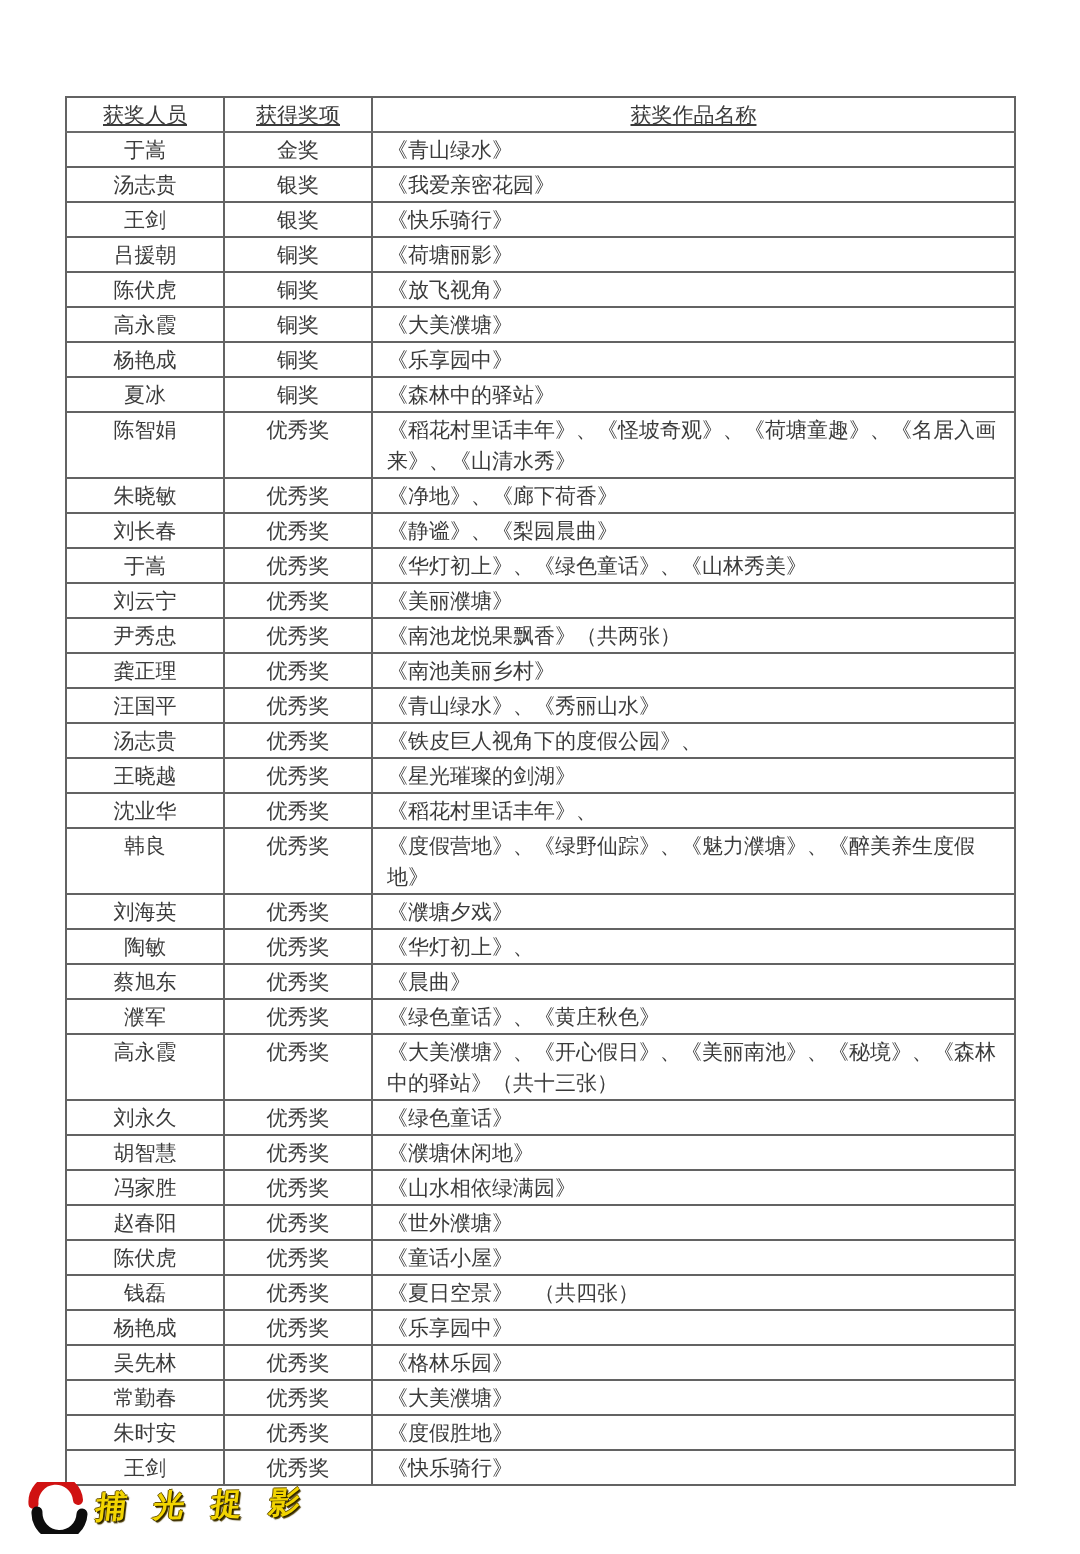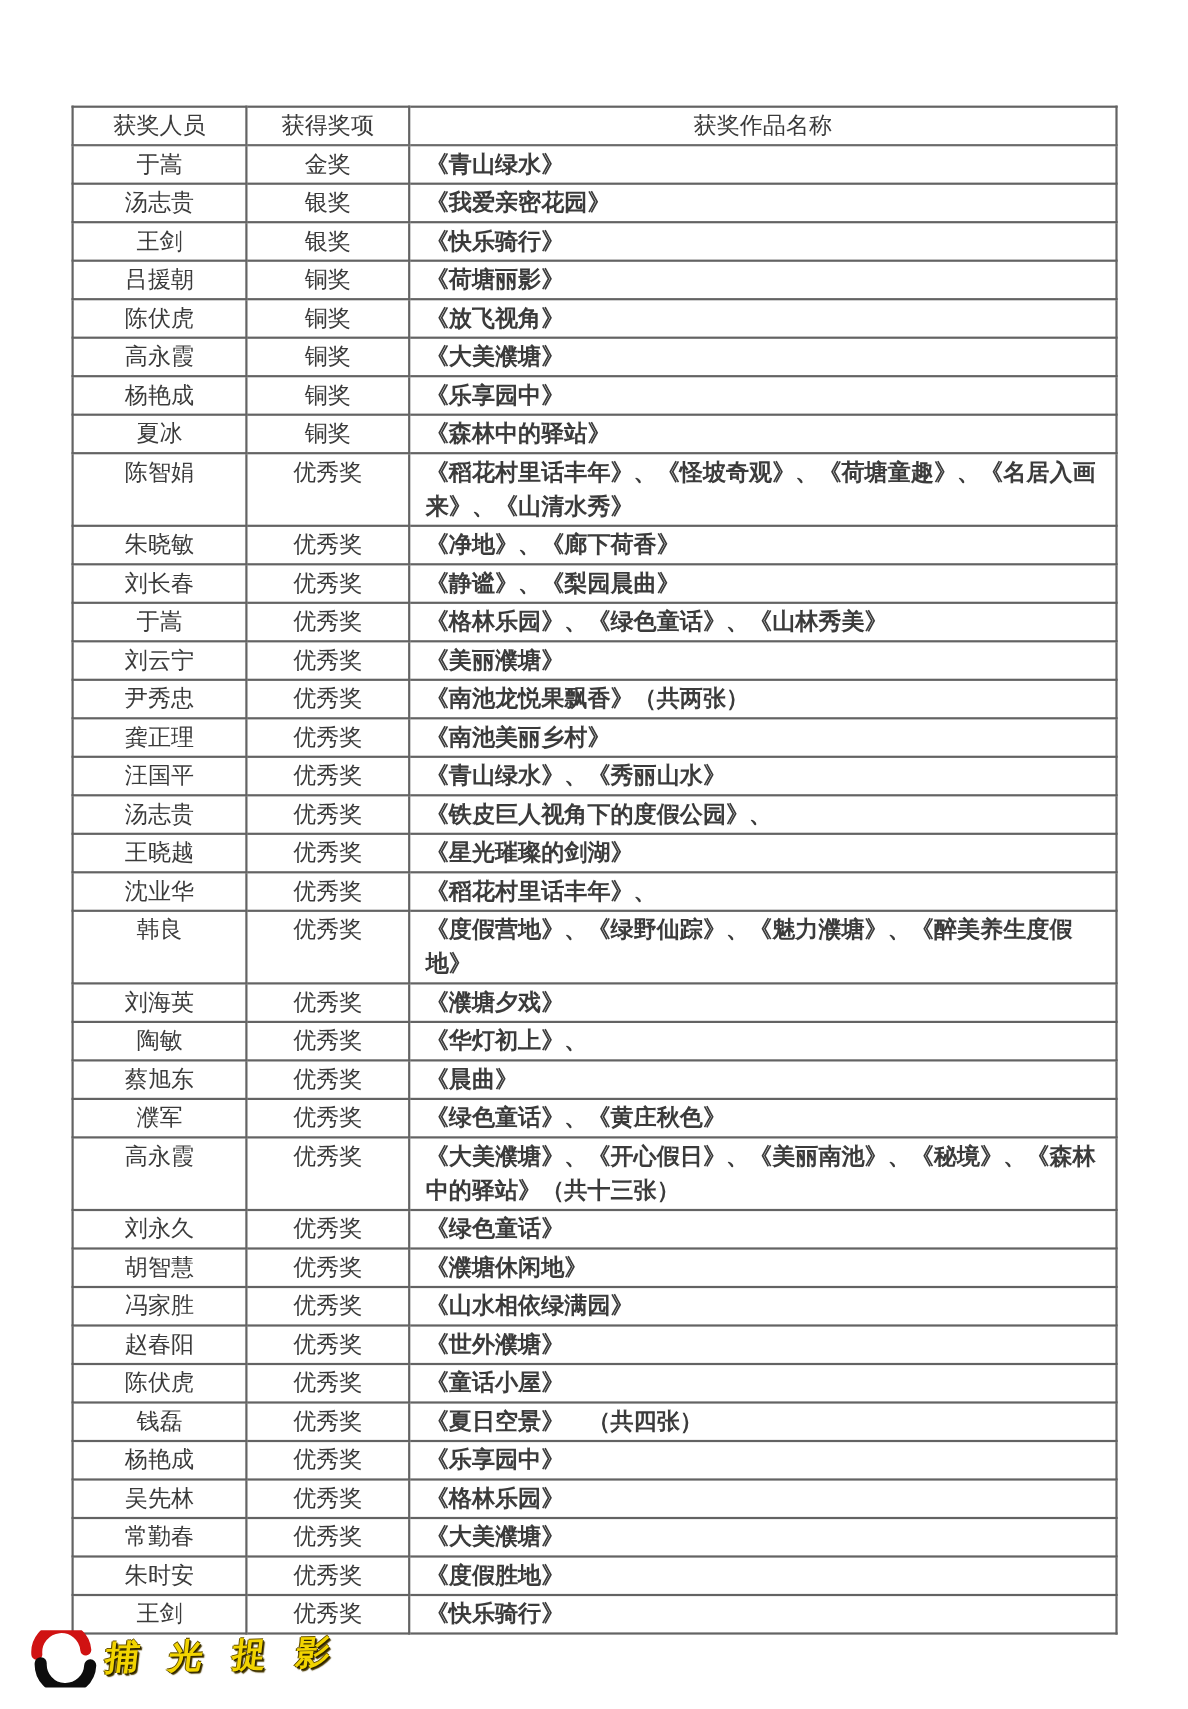--- a/index.html
+++ b/index.html
@@ -29,27 +29,27 @@
     border: 2px solid #636363;
     padding: 1px 8px;
     line-height: 31px;
     text-align: center;
     vertical-align: top;
     font-weight: normal;
     word-break: break-all;
   }
   .awards-table thead th {
     border-bottom-color: #6b6b6b;
+    text-decoration: underline;
   }
   .awards-table td.works,
   .awards-table th.works-header { }
   .awards-table td.works {
     text-align: left;
     padding-left: 14px;
-    font-weight: bold;
   }
   .watermark {
     position: absolute;
     left: 28px;
     top: 1474px;
     width: 300px;
     height: 70px;
     pointer-events: none;
   }
   .watermark svg {
@@ -142,21 +142,21 @@
     <td class="works">《净地》、《廊下荷香》</td>
   </tr>
       <tr>
     <td>刘长春</td>
     <td>优秀奖</td>
     <td class="works">《静谧》、《梨园晨曲》</td>
   </tr>
       <tr>
     <td>于嵩</td>
     <td>优秀奖</td>
-    <td class="works">《格林乐园》、《绿色童话》、《山林秀美》</td>
+    <td class="works">《华灯初上》、《绿色童话》、《山林秀美》</td>
   </tr>
       <tr>
     <td>刘云宁</td>
     <td>优秀奖</td>
     <td class="works">《美丽濮塘》</td>
   </tr>
       <tr>
     <td>尹秀忠</td>
     <td>优秀奖</td>
     <td class="works">《南池龙悦果飘香》（共两张）</td>

